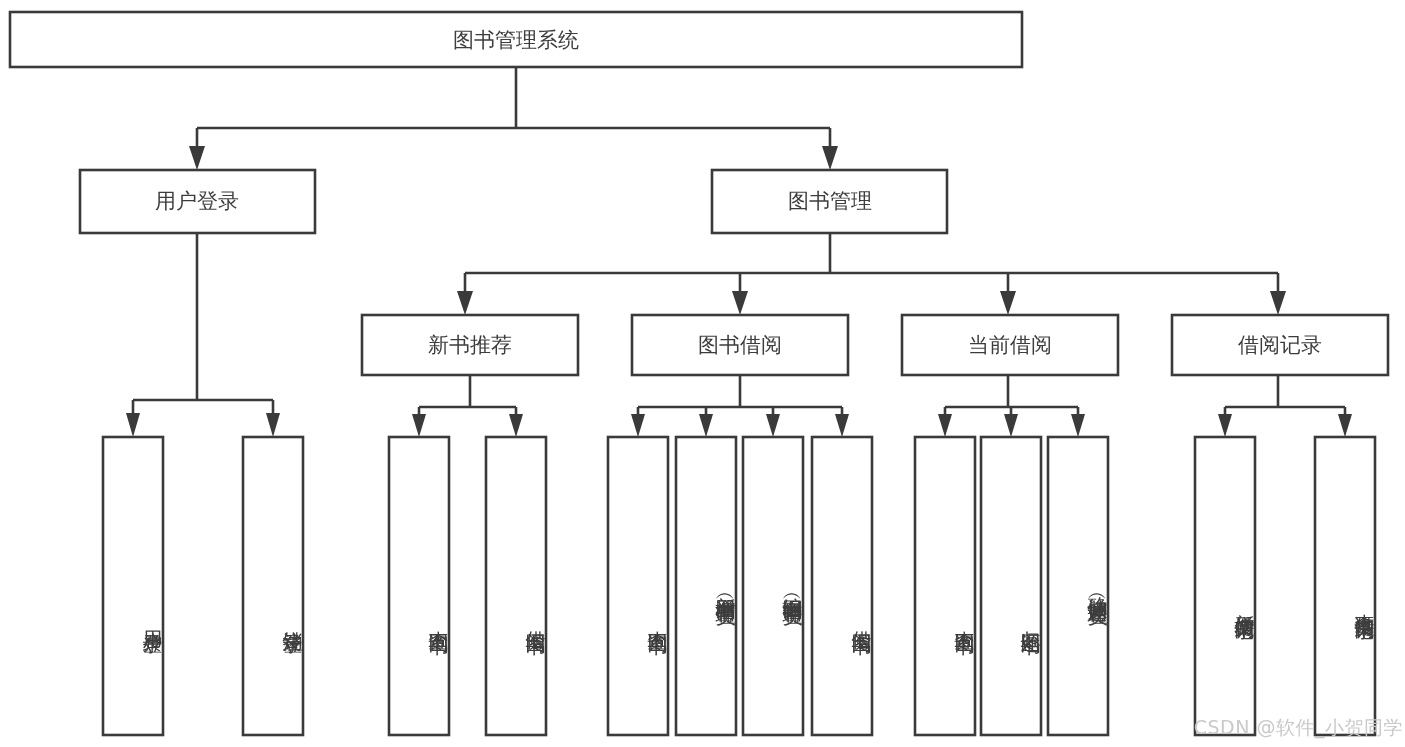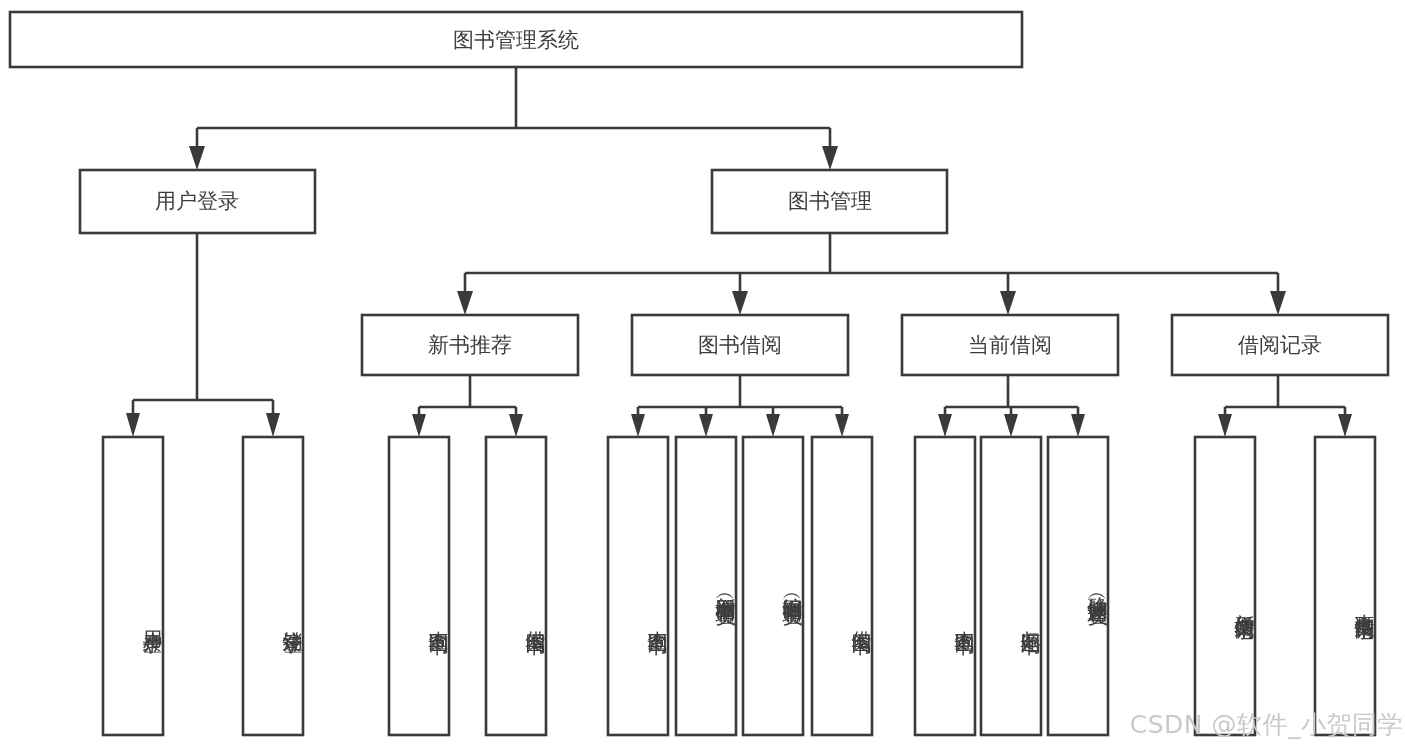--- a/index.html
+++ b/index.html
@@ -64,21 +64,21 @@
     display: flex;
     align-items: flex-start;
     justify-content: center;
     pointer-events: none;
   }
   .watermark {
     position: absolute;
     right: 8px;
     bottom: 6px;
     font-family: "DejaVu Sans", "Liberation Sans", sans-serif;
-    font-size: 25px;
+    font-size: 19px;
     color: #c9c9c9;
     white-space: nowrap;
     letter-spacing: 0.5px;
   }
 </style>
 </head>
 <body>
 
 <div id="diagram-root">
 

